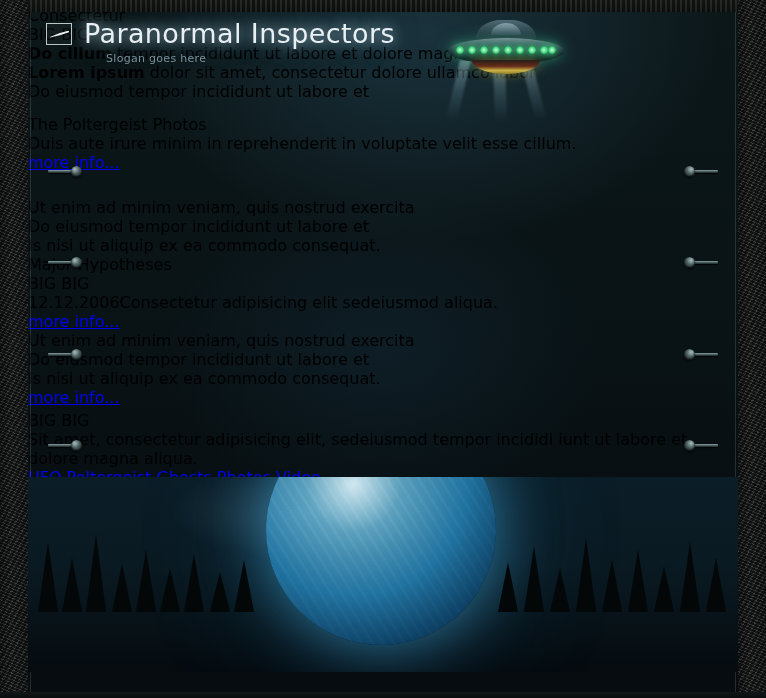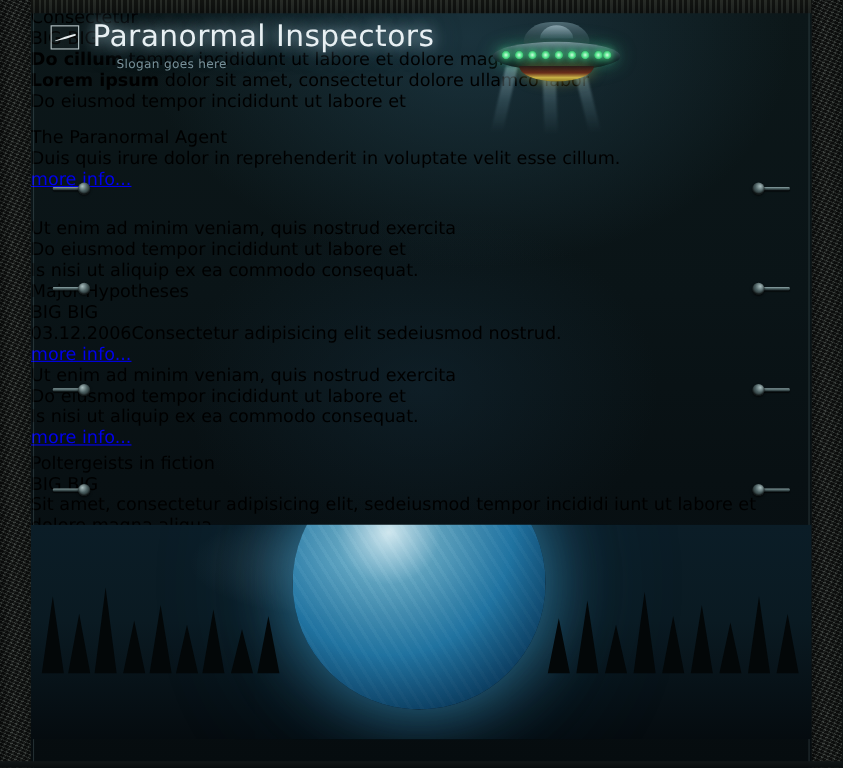--- a/index.html
+++ b/index.html
@@ -539,36 +539,36 @@
           </div>
         </div>
         <ul class="dashlist">
           <li>Do eiusmod tempor incididunt ut labore et</li>
         </ul>
       </div>
 
       <div class="sec" style="margin-top:14px;">
         <div class="sec-head">
           <span class="sec-icon"></span>
-          <span class="sec-title">The Paranormal Agent</span>
+          <span class="sec-title">The Poltergeist Photos</span>
         </div>
         <div class="media-row">
           <span class="thumb thumb-agent">
             <span class="agent-shirt"></span>
             <span class="agent-hair"></span>
             <span class="agent-head"></span>
             <span class="agent-beard"></span>
             <span class="agent-vest"></span>
             <span class="agent-collar"></span>
             <span class="agent-doc"></span>
           </span>
           <div class="copy">
             <div class="bul">
               <span class="tri"></span>
-              <span class="bul-text">Duis quis irure dolor in reprehenderit in voluptate velit esse cillum.</span>
+              <span class="bul-text">Duis aute irure minim in reprehenderit in voluptate velit esse cillum.</span>
             </div>
             <a class="more tight" href="#">more info...</a>
           </div>
         </div>
         <ul class="dashlist" style="margin-top:26px;">
           <li>Ut enim ad minim veniam, quis nostrud exercita</li>
           <li>Do eiusmod tempor incididunt ut labore et</li>
           <li>Is nisi ut aliquip ex ea commodo consequat.</li>
         </ul>
       </div>
@@ -585,38 +585,34 @@
           <span class="thumb thumb-crystal">
             <span class="dome"></span>
             <span class="dome-cap"></span>
             <span class="dome-base"></span>
             <span class="wm" style="left:5px; bottom:6px;">BIG</span>
             <span class="wm" style="right:6px; bottom:12px;">BIG</span>
           </span>
           <div class="copy">
             <div class="bul">
               <span class="tri"></span>
-              <span class="bul-text"><span class="date">03.12.2006</span><span>Consectetur adipisicing elit sedeiusmod nostrud.</span></span>
+              <span class="bul-text"><span class="date">12.12.2006</span><span>Consectetur adipisicing elit sedeiusmod aliqua.</span></span>
             </div>
             <a class="more" href="#">more info...</a>
           </div>
         </div>
         <ul class="dashlist">
           <li>Ut enim ad minim veniam, quis nostrud exercita</li>
           <li>Do eiusmod tempor incididunt ut labore et</li>
           <li>Is nisi ut aliquip ex ea commodo consequat.</li>
         </ul>
         <a class="more" href="#" style="margin-top:2px;">more info...</a>
       </div>
 
       <div class="sec" style="margin-top:4px;">
-        <div class="sec-head">
-          <span class="sec-icon"></span>
-          <span class="sec-title">Poltergeists in fiction</span>
-        </div>
         <div class="media-row">
           <span class="thumb thumb-fire">
             <span class="fire-core"></span>
             <span class="fire-flash"></span>
             <span class="wm" style="left:3px; bottom:5px;">BIG</span>
             <span class="wm" style="right:4px; bottom:9px;">BIG</span>
           </span>
         </div>
         <div class="para-bul">
           <span class="tri"></span>

